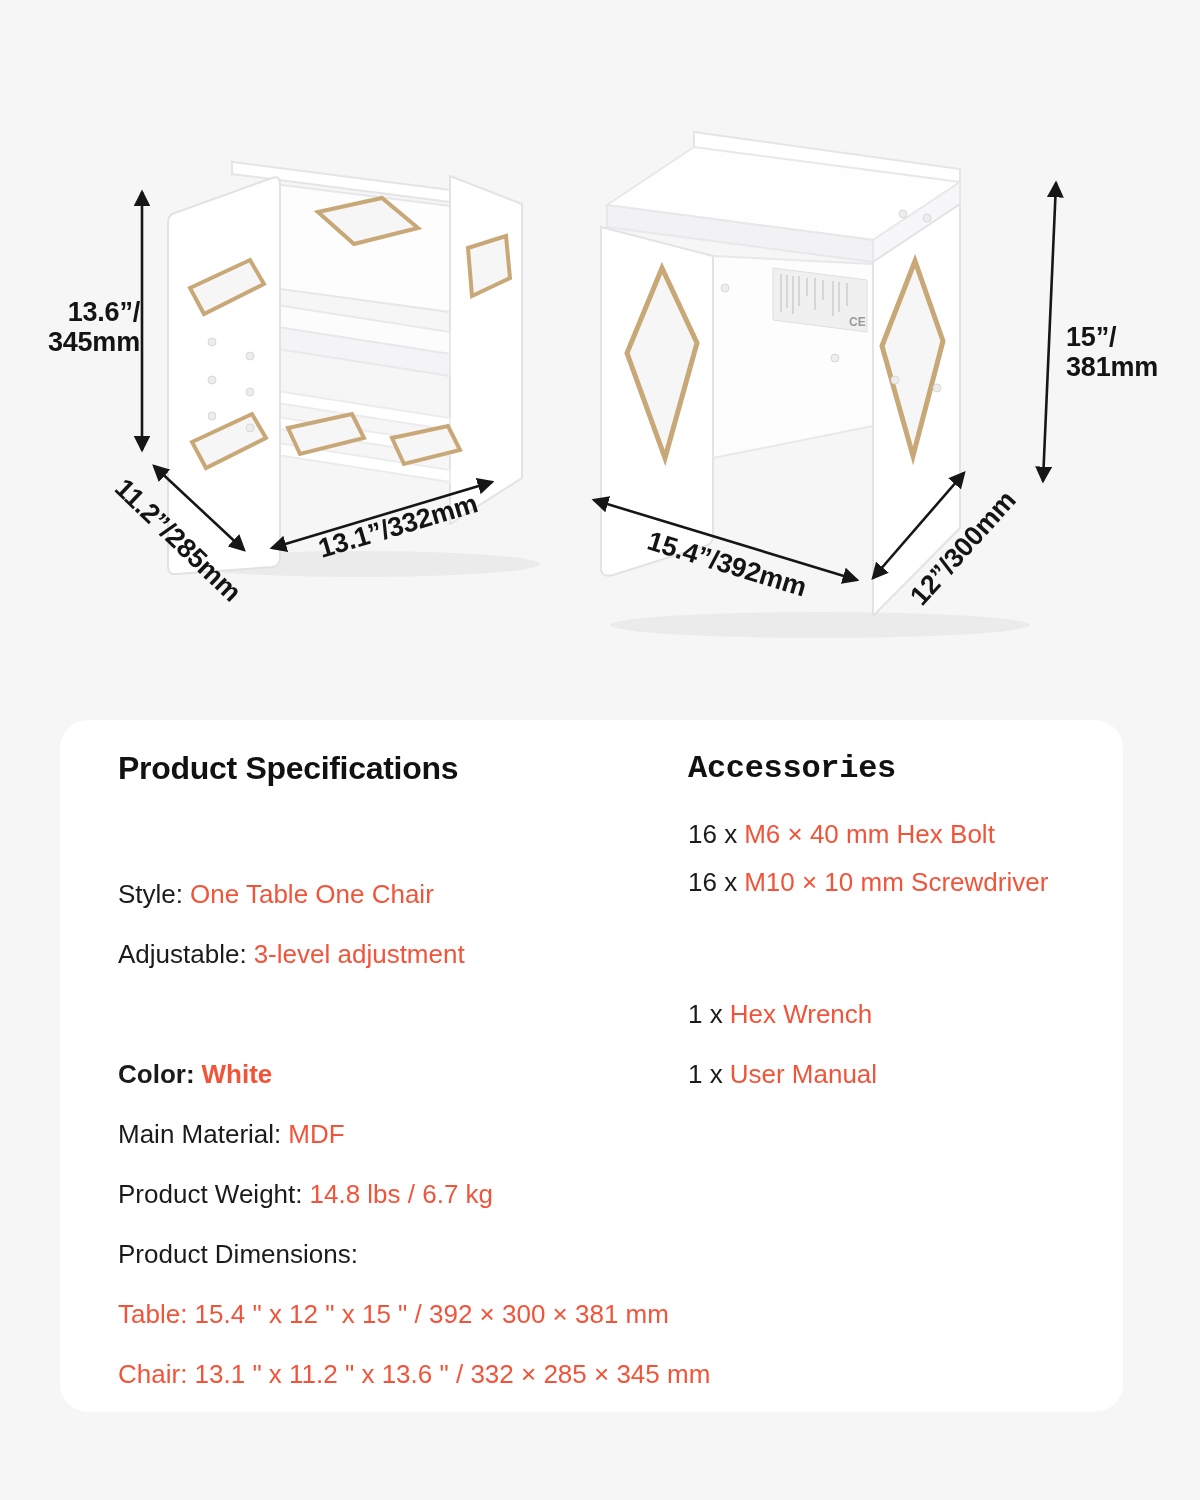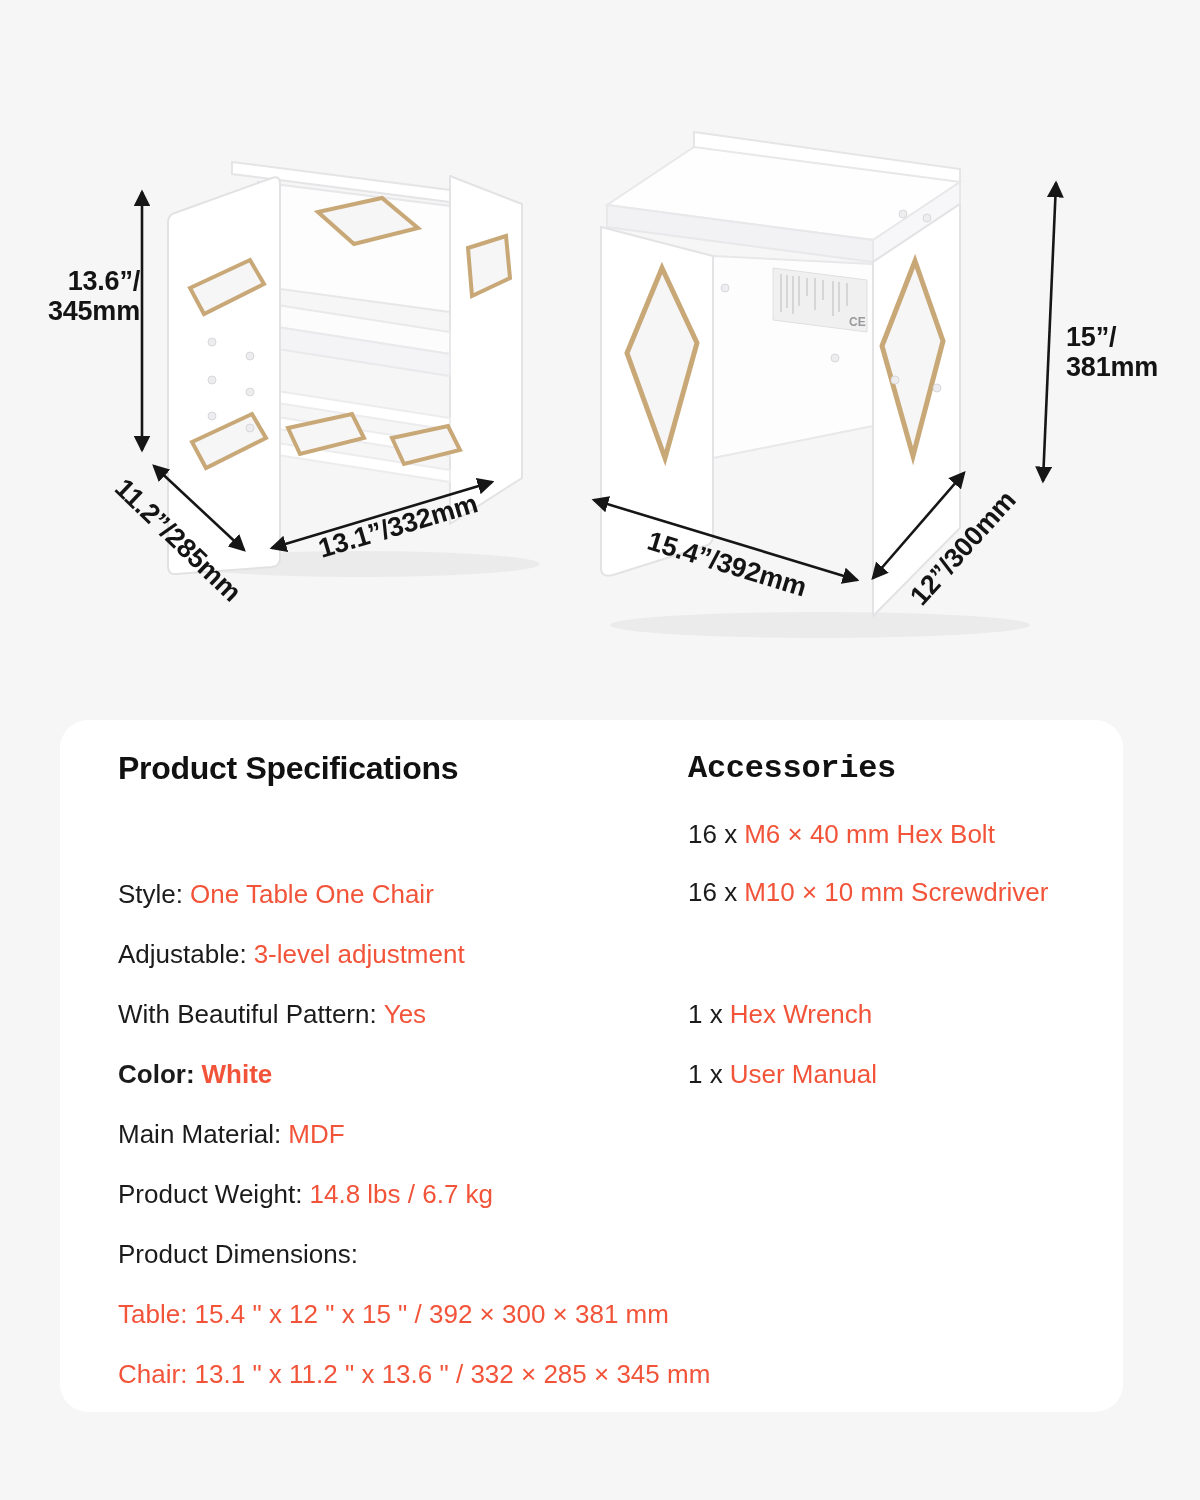--- a/index.html
+++ b/index.html
@@ -4,21 +4,21 @@
 <style>
   html,body{margin:0;padding:0;}
   body{width:1200px;height:1500px;background:#f6f6f7;font-family:"Liberation Sans","DejaVu Sans",sans-serif;position:relative;overflow:hidden;}
   .abs{position:absolute;}
   
   #diagram{left:0;top:0;width:1200px;height:720px;}
   .furn-svg{position:absolute;}
   #dims{left:0;top:0;width:1200px;height:720px;pointer-events:none;}
   .dimlabel{position:absolute;font-weight:700;font-size:27px;line-height:30px;color:#141414;white-space:nowrap;letter-spacing:-0.2px;}
   .dl-center{text-align:center;}
-  .dl-right{text-align:right;}
+  .dl-right{text-align:right;margin-top:31px;}
   
   #spec-card{left:60px;top:720px;width:1063px;height:692px;background:#ffffff;border-radius:28px;}
   .card-h{position:absolute;font-size:32px;font-weight:700;color:#111111;letter-spacing:-0.3px;white-space:nowrap;}
   .spec-line{position:absolute;font-size:26px;line-height:32px;color:#1b1b1b;white-space:nowrap;}
   .val{color:#f2543a;margin-left:7px;}
   .qty{color:#1b1b1b;}
   .orange{color:#f2543a;}
 </style>
 </head>
 <body>
@@ -134,44 +134,41 @@
 <div id="spec-card" class="abs">
 
   <div class="card-h" style="left:58px;top:30px;">Product Specifications</div>
 
   <div class="spec-line" style="left:58px;top:158px;">
     <span>Style:</span><span class="val">One Table One Chair</span>
   </div>
   <div class="spec-line" style="left:58px;top:218px;">
     <span>Adjustable:</span><span class="val">3-level adjustment</span>
   </div>
-  <div class="spec-line" style="left:58px;top:278px;">
-    <span>With Beautiful Pattern:</span><span class="val">Yes</span>
-  </div>
   <div class="spec-line" style="left:58px;top:338px;font-weight:bold;">
     <span>Color:</span><span class="val">White</span>
   </div>
   <div class="spec-line" style="left:58px;top:398px;">
     <span>Main Material:</span><span class="val">MDF</span>
   </div>
   <div class="spec-line" style="left:58px;top:458px;text-align:right;">
     <span>Product Weight:</span><span class="val">14.8 lbs / 6.7 kg</span>
   </div>
   <div class="spec-line" style="left:58px;top:518px;">
     <span>Product Dimensions:</span>
   </div>
   <div class="spec-line orange" style="left:58px;top:578px;">Table: 15.4 " x 12 " x 15 " / 392 × 300 × 381 mm</div>
   <div class="spec-line orange" style="left:58px;top:638px;">Chair: 13.1 " x 11.2 " x 13.6 " / 332 × 285 × 345 mm</div>
 
   <div class="card-h" style="left:628px;top:30px;font-family:Liberation Mono, monospace;">Accessories</div>
 
   <div class="spec-line" style="left:628px;top:98px;">
     <span class="qty">16 x</span><span class="val">M6 × 40 mm Hex Bolt</span>
   </div>
-  <div class="spec-line" style="left:628px;top:156px;">
+  <div class="spec-line" style="left:628px;top:146px;">
     <span class="qty">16 x</span><span class="val">M10 × 10 mm Screwdriver</span>
   </div>
   <div class="spec-line" style="left:628px;top:278px;text-align:center;">
     <span class="qty">1 x</span><span class="val">Hex Wrench</span>
   </div>
   <div class="spec-line" style="left:628px;top:338px;">
     <span class="qty">1 x</span><span class="val">User Manual</span>
   </div>
 </div>
 

